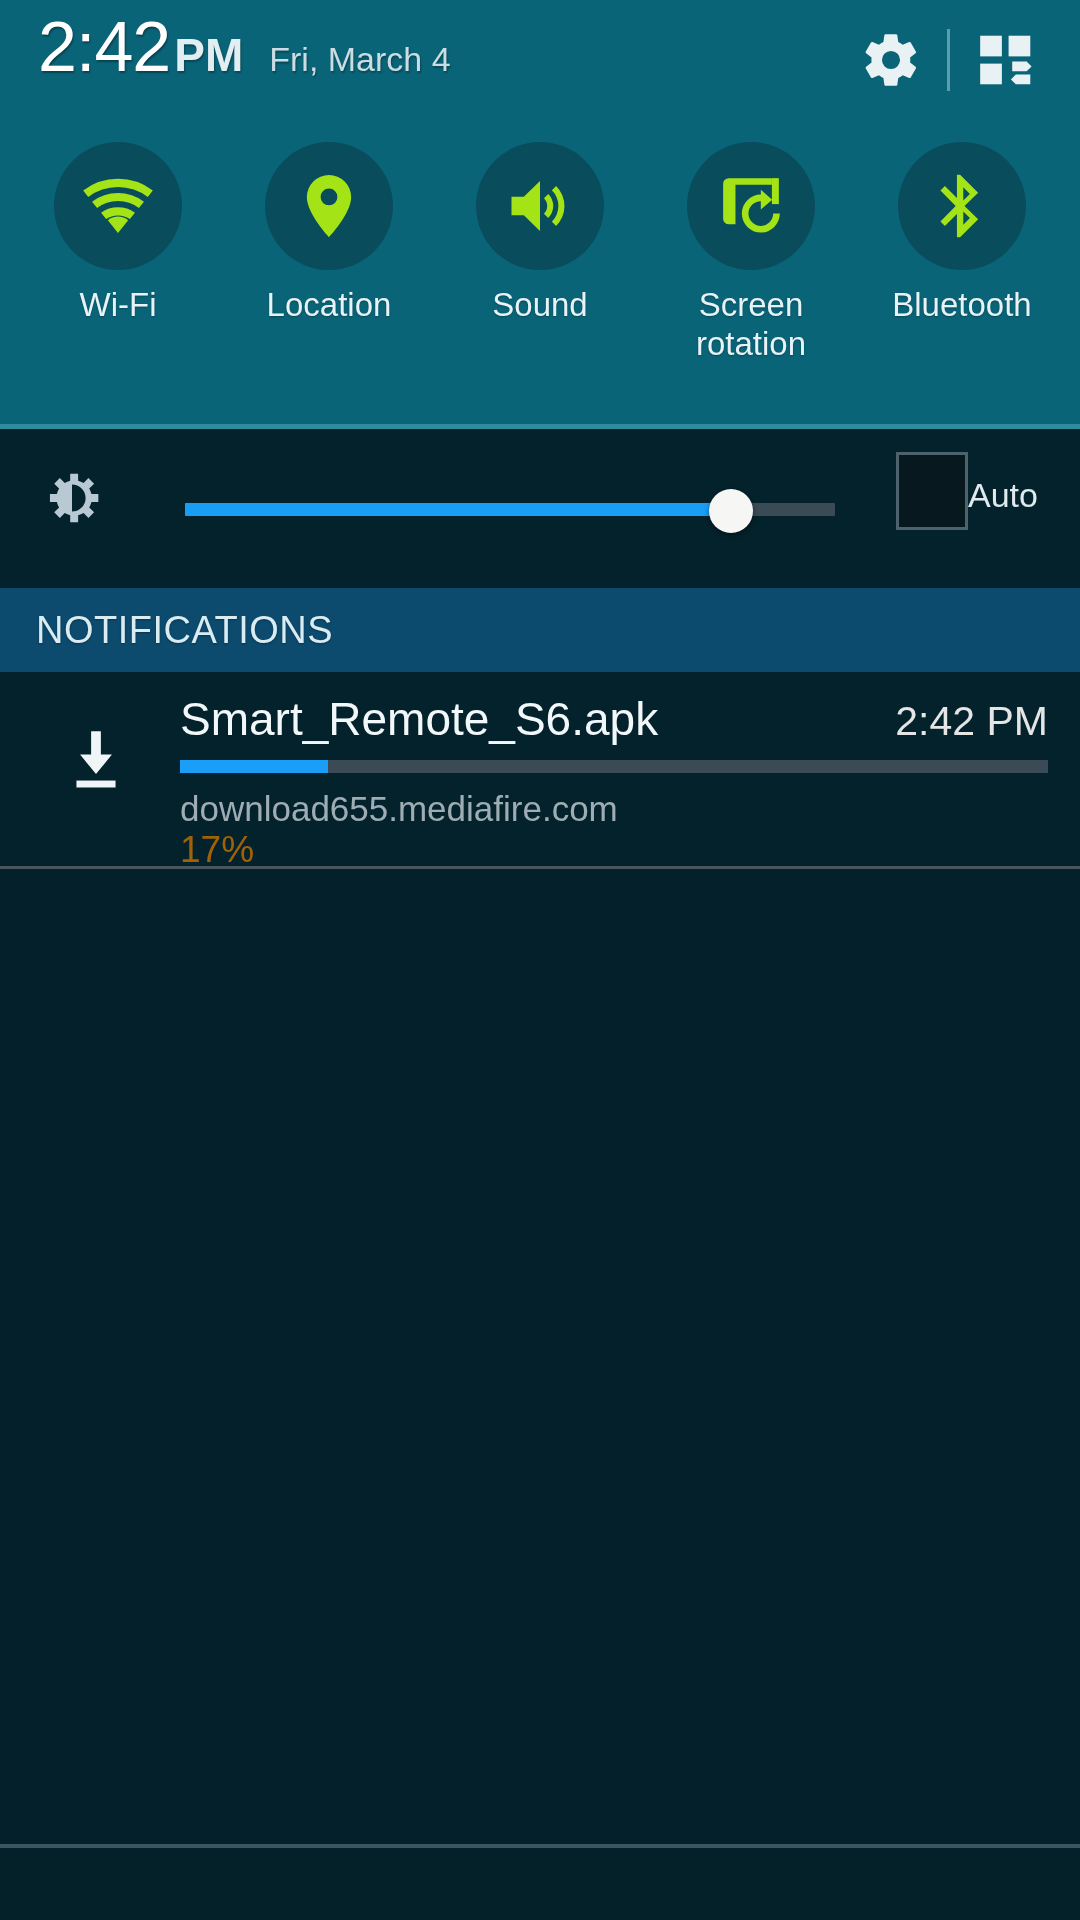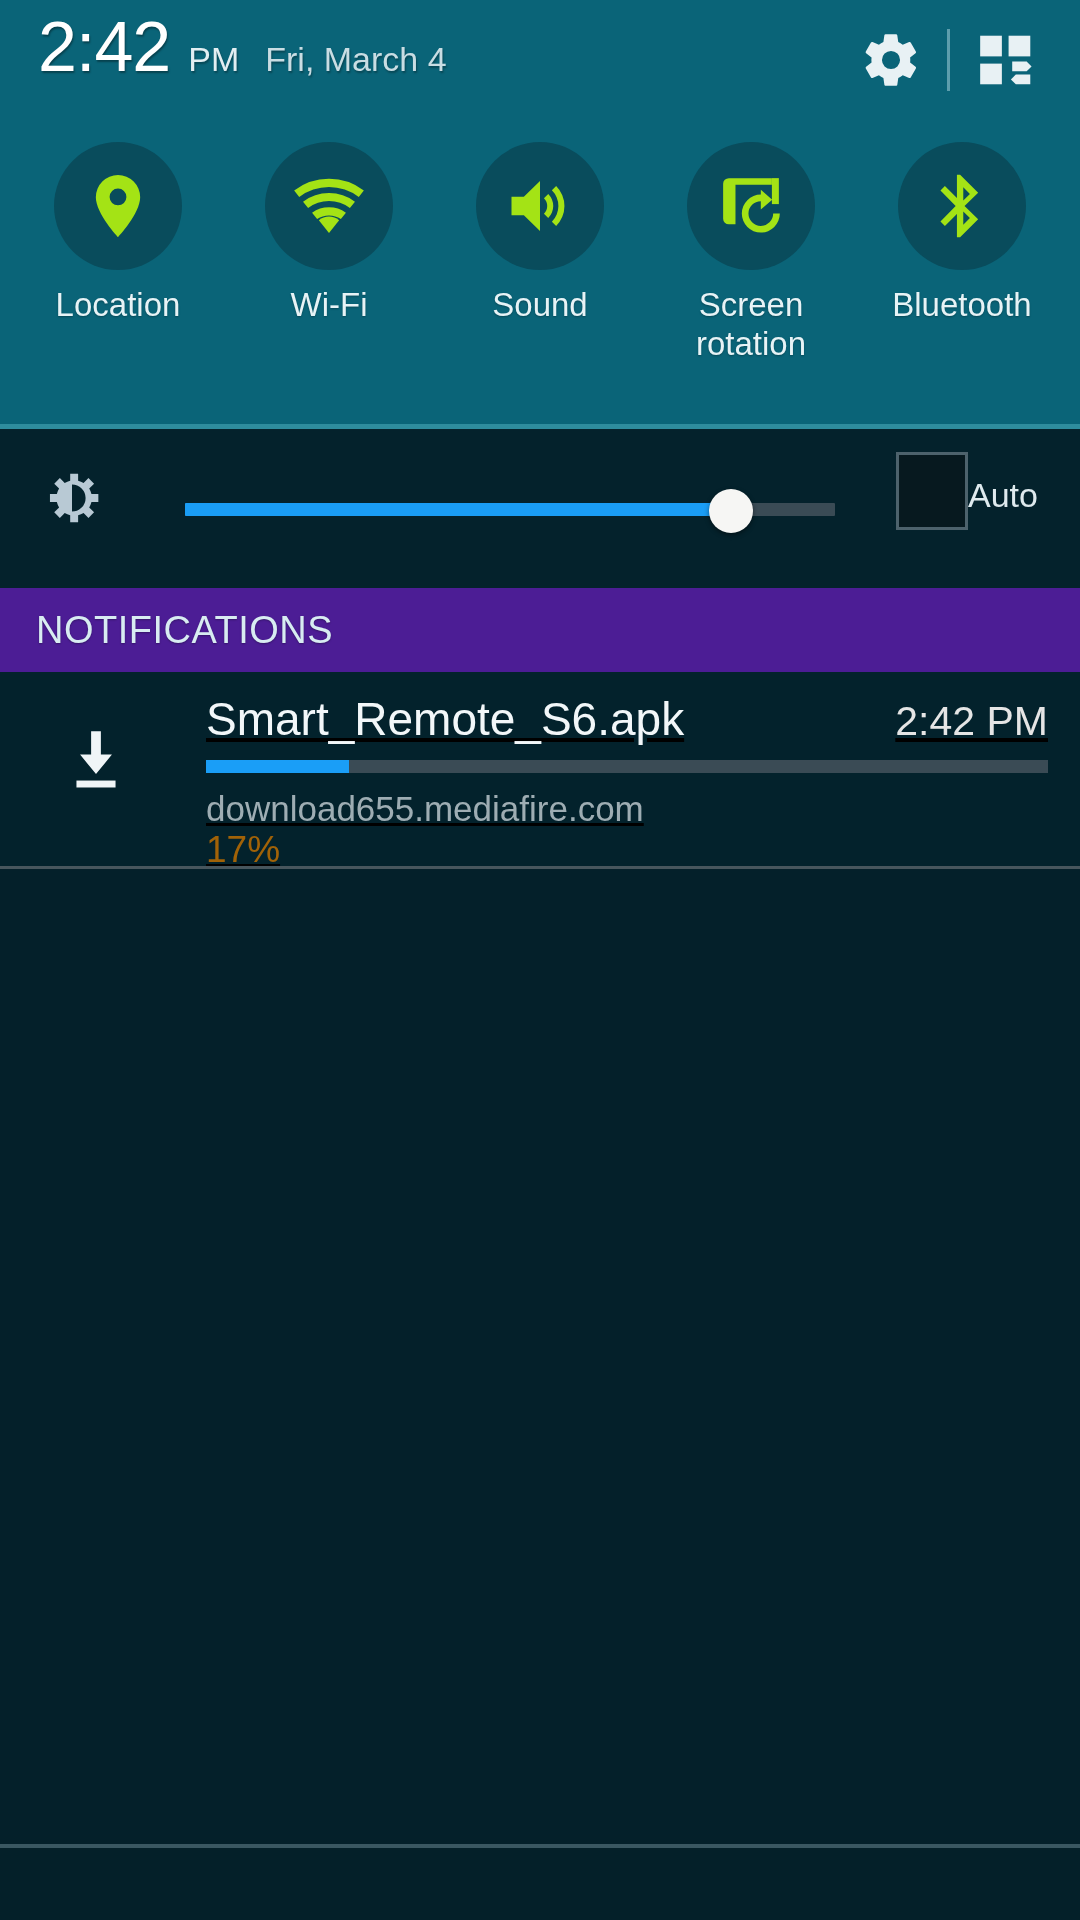--- a/index.html
+++ b/index.html
@@ -53,24 +53,24 @@
   }
   .clock-time {
     font-size: 70px;
     font-weight: 300;
     color: #ffffff;
     letter-spacing: -1px;
     line-height: 1;
     text-shadow: 1px 2px 2px rgba(0,0,0,.35);
   }
   .clock-ampm {
-    font-size: 34px;
-    font-weight: 400;
+    font-size: 46px;
+    font-weight: 700;
     color: #e2eef2;
-    margin-left: 18px;
+    margin-left: 4px;
     text-shadow: 1px 2px 2px rgba(0,0,0,.3);
   }
   .clock-date {
     font-size: 34px;
     font-weight: 400;
     color: #c9dde3;
     margin-left: 26px;
     text-shadow: 1px 2px 2px rgba(0,0,0,.3);
   }
   .header-actions {
@@ -214,21 +214,21 @@
     font-weight: 400;
   }
 
   
   .notif-header {
     position: absolute;
     left: 0;
     top: 588px;
     width: 1080px;
     height: 84px;
-    background: #4c1d95;
+    background: #0c4a6e;
     display: flex;
     align-items: center;
   }
   .notif-header-title {
     margin-left: 36px;
     font-size: 38px;
     color: #d8ecf2;
     letter-spacing: .5px;
     font-weight: 400;
     text-shadow: 0 1px 2px rgba(0,0,0,.3);
@@ -254,24 +254,23 @@
     left: 58px;
     top: 718px;
     width: 76px;
     height: 86px;
     display: flex;
     align-items: center;
     justify-content: center;
   }
   .notif-body {
     position: absolute;
-    left: 206px;
+    left: 180px;
     top: 692px;
     right: 16px;
-    text-decoration: underline;
   }
   .notif-line1 {
     display: flex;
     align-items: baseline;
     justify-content: space-between;
   }
   .notif-title {
     font-size: 46px;
     color: #f2f7f9;
     font-weight: 400;
@@ -381,36 +380,36 @@
         </svg>
       </div>
     </div>
   </div>
 
   <div class="toggles">
 
     <div class="toggle">
       <div class="toggle-circle">
         <svg width="76" height="76" viewBox="0 0 24 24">
-          <path class="ic-green" d="M12 2.2A7 7 0 0 0 5 9.2c0 5.1 7 12.6 7 12.6s7-7.5 7-12.6a7 7 0 0 0-7-7zm0 9.6a2.65 2.65 0 1 1 2.65-2.65A2.65 2.65 0 0 1 12 11.8z"></path>
-        </svg>
-      </div>
-      <div class="toggle-label">Location</div>
-    </div>
-
-    <div class="toggle">
-      <div class="toggle-circle">
-        <svg width="76" height="76" viewBox="0 0 24 24">
           <path class="ic-green" d="M12 20.5l3.2-4.02a5.1 5.1 0 0 0-6.4 0z"></path>
           <path class="ic-green" d="M12 12.4a9.1 9.1 0 0 0-5.35 1.73l1.6 2.01a6.6 6.6 0 0 1 7.5 0l1.6-2.01A9.1 9.1 0 0 0 12 12.4z"></path>
           <path class="ic-green" d="M12 7.9a13.6 13.6 0 0 0-8.2 2.74l1.6 2.02a11 11 0 0 1 13.2 0l1.6-2.02A13.6 13.6 0 0 0 12 7.9z"></path>
           <path class="ic-green" d="M12 3.4A18.1 18.1 0 0 0 1 7.1l1.6 2.02a15.6 15.6 0 0 1 18.8 0L23 7.1A18.1 18.1 0 0 0 12 3.4z"></path>
         </svg>
       </div>
       <div class="toggle-label">Wi-Fi</div>
+    </div>
+
+    <div class="toggle">
+      <div class="toggle-circle">
+        <svg width="76" height="76" viewBox="0 0 24 24">
+          <path class="ic-green" d="M12 2.2A7 7 0 0 0 5 9.2c0 5.1 7 12.6 7 12.6s7-7.5 7-12.6a7 7 0 0 0-7-7zm0 9.6a2.65 2.65 0 1 1 2.65-2.65A2.65 2.65 0 0 1 12 11.8z"></path>
+        </svg>
+      </div>
+      <div class="toggle-label">Location</div>
     </div>
 
     <div class="toggle">
       <div class="toggle-circle">
         <svg width="76" height="76" viewBox="0 0 24 24">
           <path class="ic-green" d="M3 9.1v5.8h3.9L12 19.9V4.1L6.9 9.1H3z"></path>
           <path class="ic-green" d="M14.6 8.2l-1.35 1.35a3.45 3.45 0 0 1 0 4.9L14.6 15.8a5.36 5.36 0 0 0 0-7.6z"></path>
           <path class="ic-green" d="M17.1 5.7l-1.35 1.35a6.98 6.98 0 0 1 0 9.9L17.1 18.3a8.89 8.89 0 0 0 0-12.6z"></path>
         </svg>
       </div>

